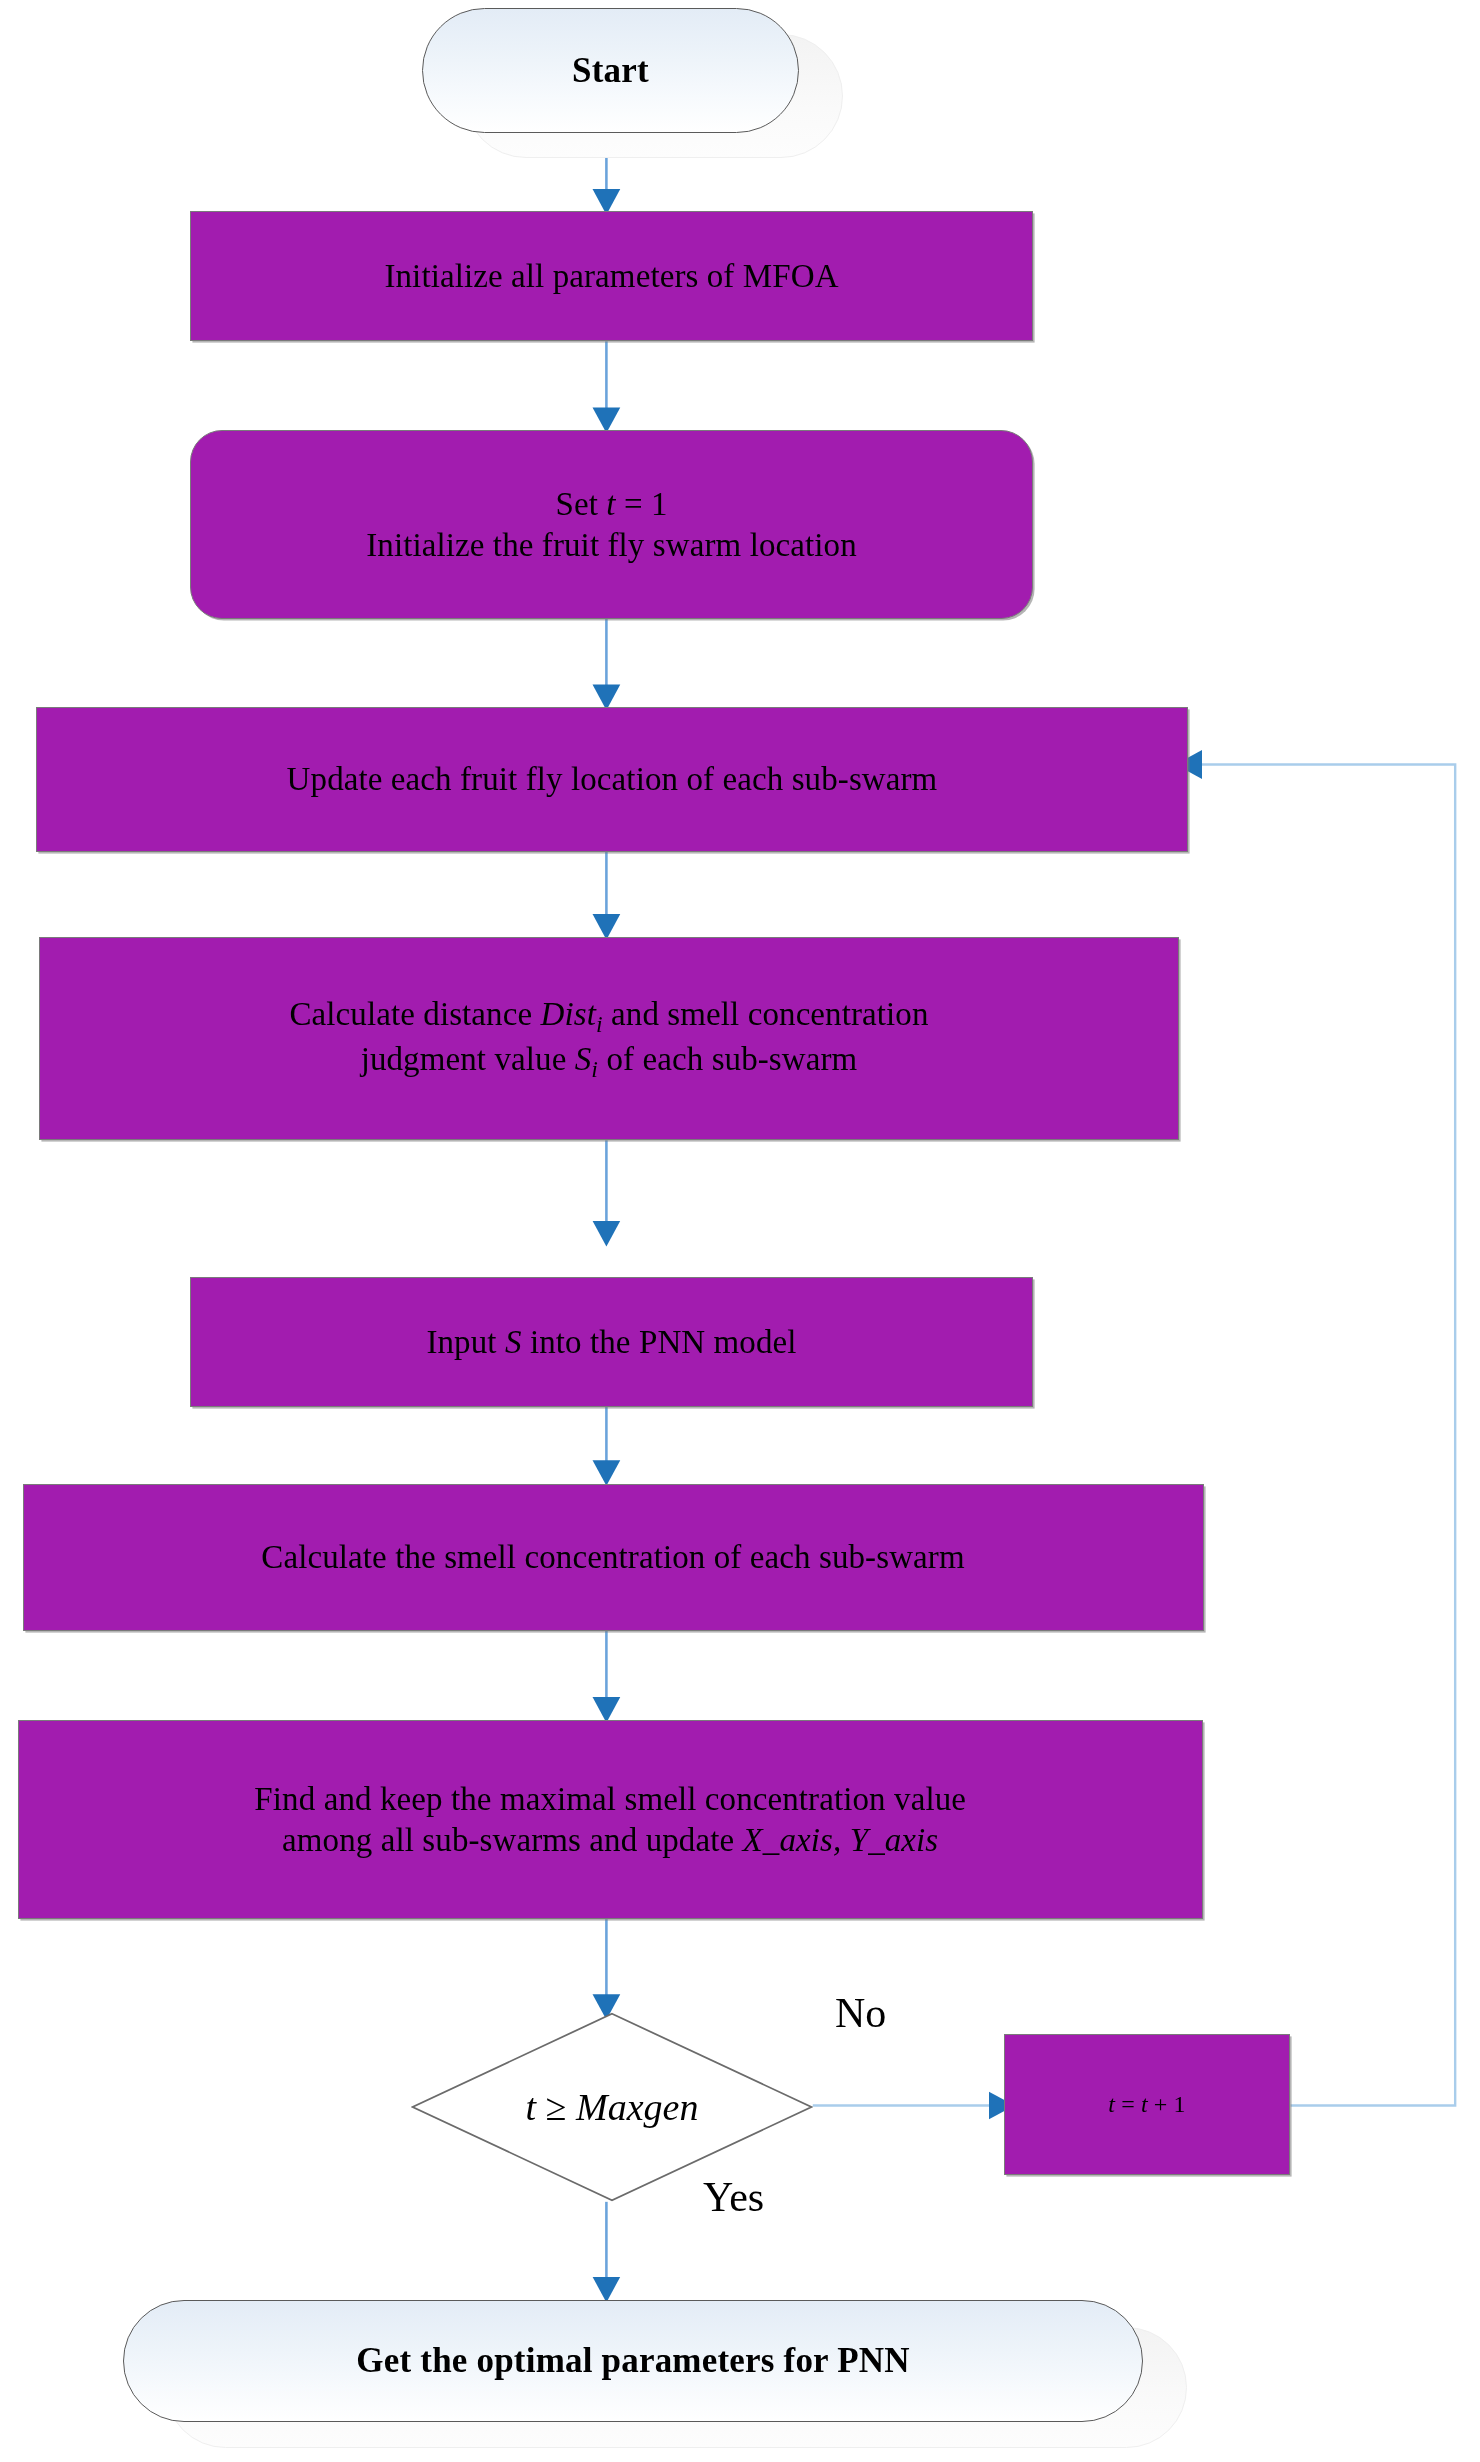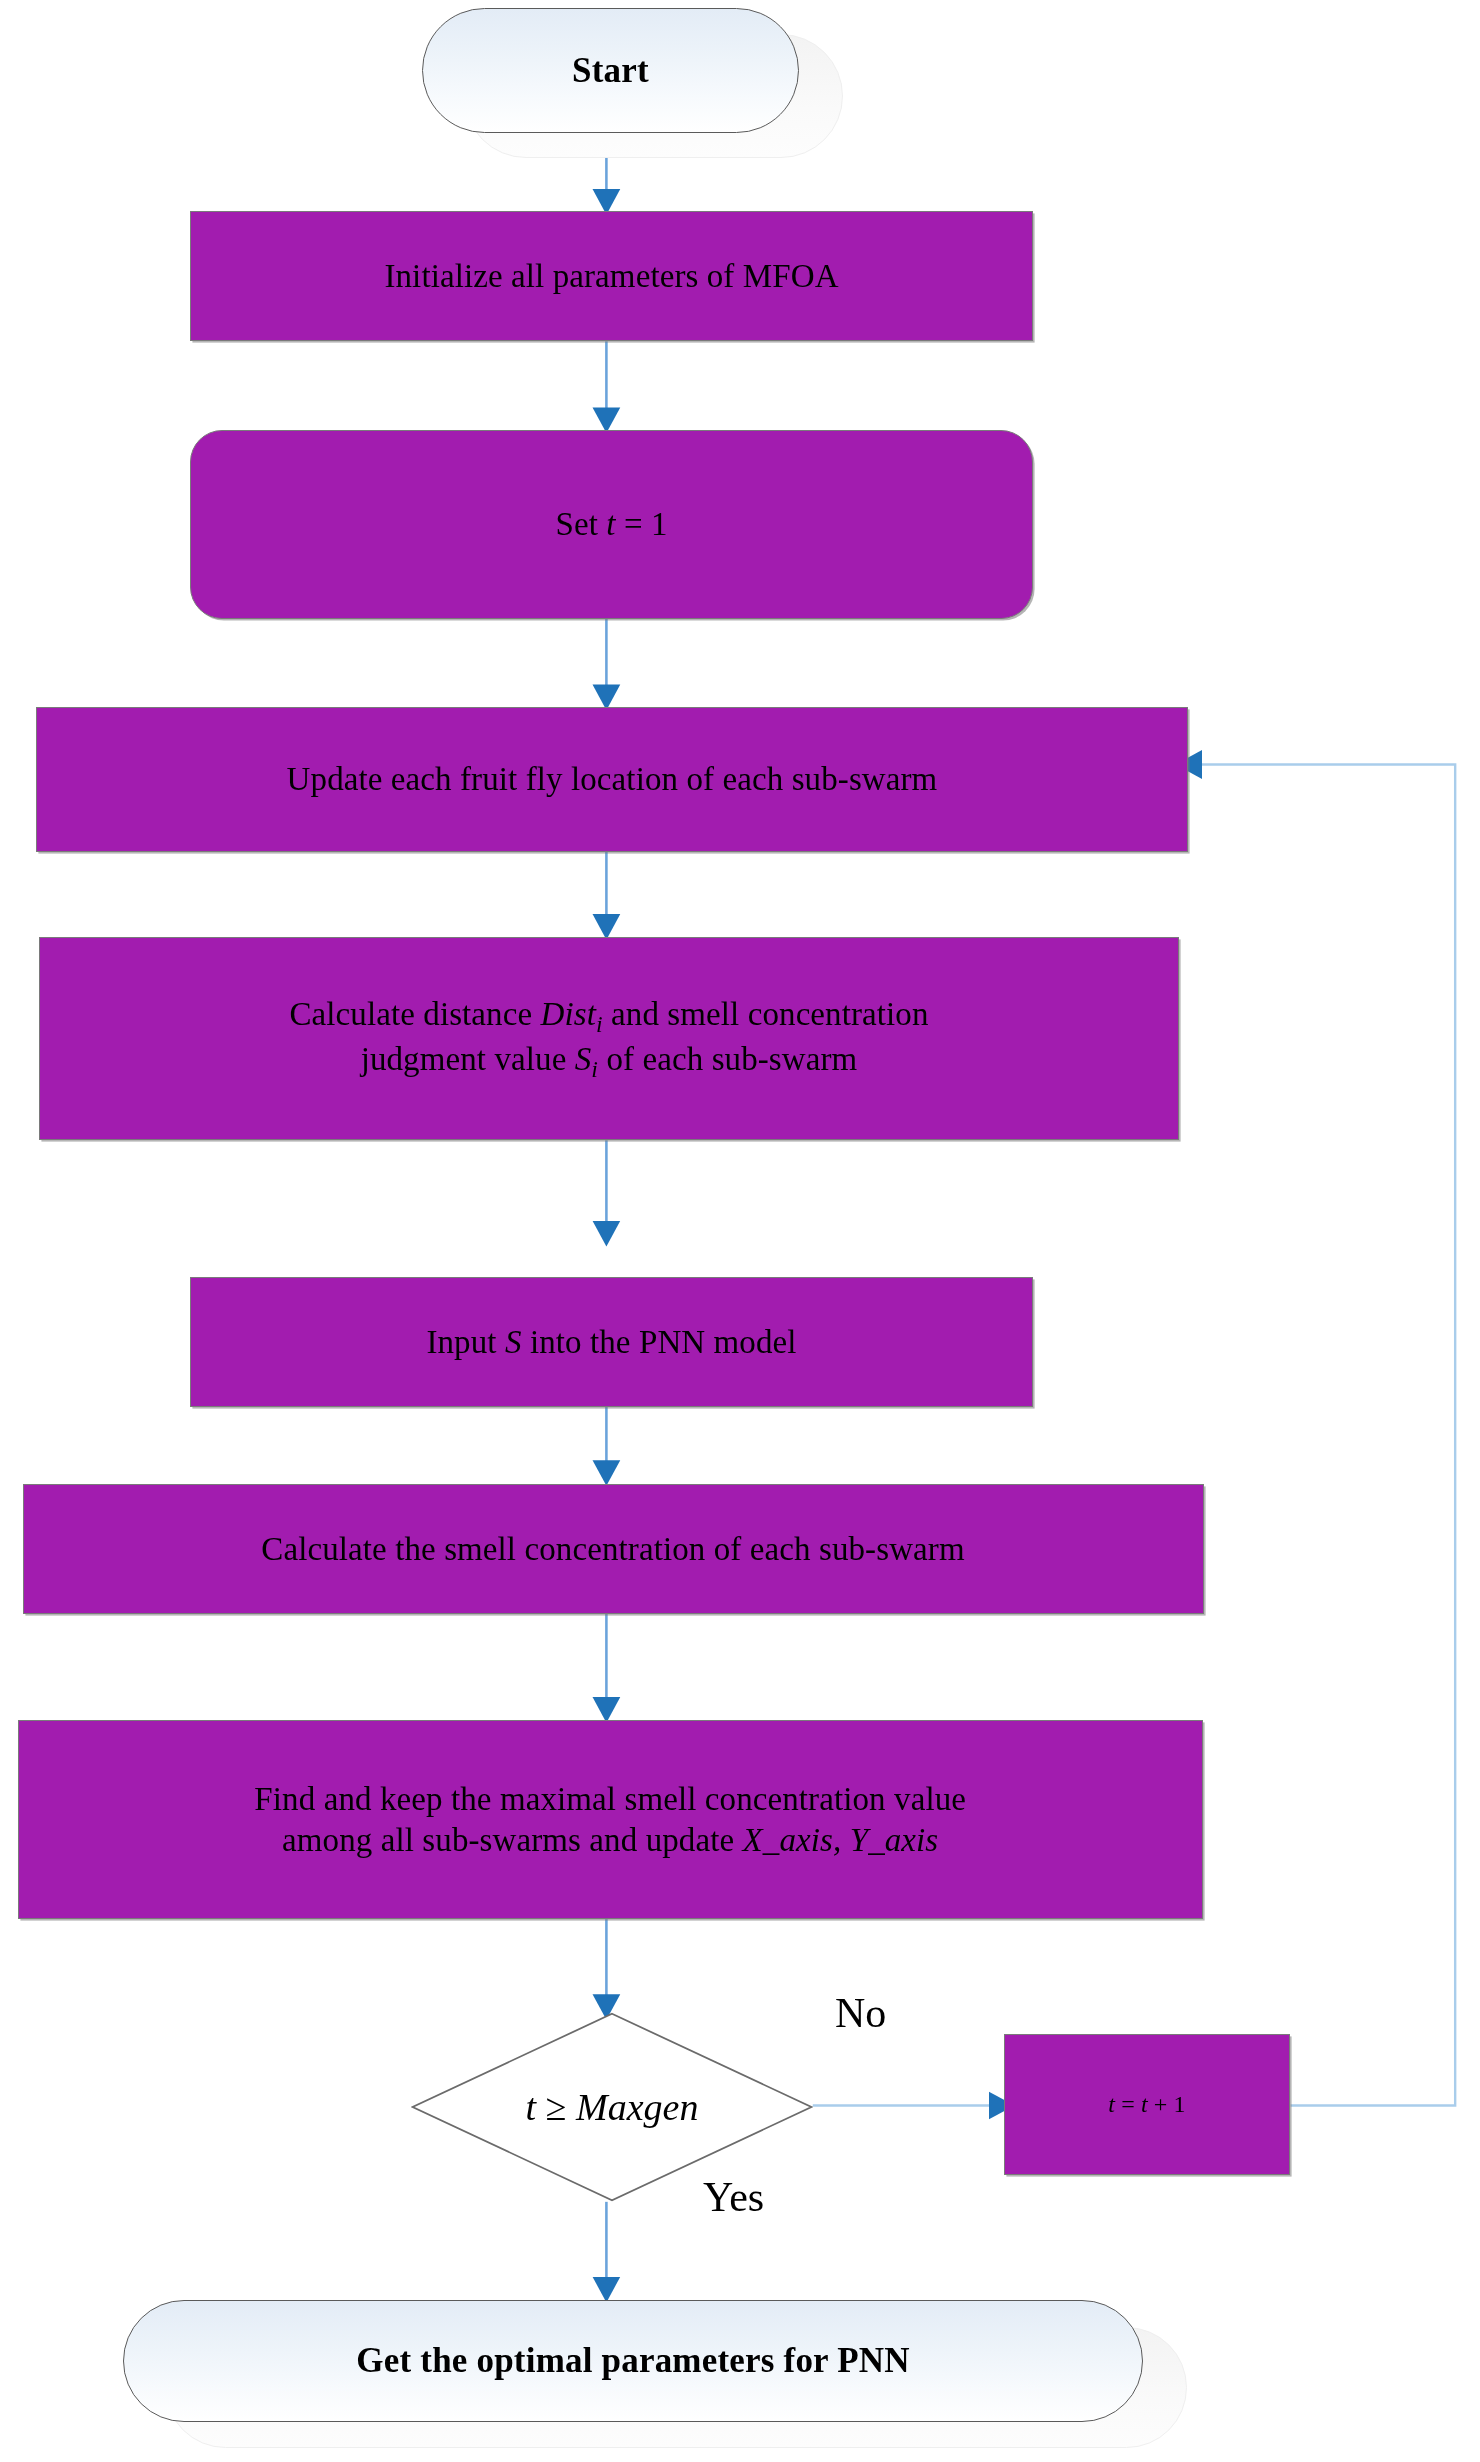--- a/index.html
+++ b/index.html
@@ -133,39 +133,40 @@
     <span class="txt">Start</span>
   </div>
 
   <div class="node proc" style="left:190px; top:211px; width:843px; height:130px;">
     <span class="txt">Initialize all parameters of MFOA</span>
   </div>
 
   <div class="node proc" style="left:190px; top:430px; width:843px; height:189px;border-radius:32px;">
     <span class="txt">
       <span><span>Set </span><span class="it">t</span><span> = 1</span></span><br>
+      <span>Initialize the fruit fly swarm location</span>
     </span>
   </div>
 
   <div class="node proc" style="left:36px; top:707px; width:1152px; height:145px;">
     <span class="txt">Update each fruit fly location of each sub-swarm</span>
   </div>
 
   <div class="node proc" style="left:39px; top:937px; width:1140px; height:203px;">
     <span class="txt">
       <span><span>Calculate distance </span><span class="it">Dist</span><span class="sub">i</span><span> and smell concentration</span></span><br>
       <span><span>judgment value </span><span class="it">S</span><span class="sub">i</span><span> of each sub-swarm</span></span>
     </span>
   </div>
 
   <div class="node proc" style="left:190px; top:1277px; width:843px; height:130px;">
     <span class="txt"><span>Input </span><span class="it">S</span><span> into the PNN model</span></span>
   </div>
 
-  <div class="node proc" style="left:22.5px; top:1484px; width:1181px; height:130px;">
+  <div class="node proc" style="left:22.5px; top:1484px; width:1181px; height:147px;">
     <span class="txt">Calculate the smell concentration of each sub-swarm</span>
   </div>
 
   <div class="node proc" style="left:17.7px; top:1720px; width:1185px; height:199px;text-align:center;">
     <span class="txt">
       <span>Find and keep the maximal smell concentration value</span><br>
       <span><span>among all sub-swarms and update </span><span class="it">X_axis, Y_axis</span></span>
     </span>
   </div>
 

